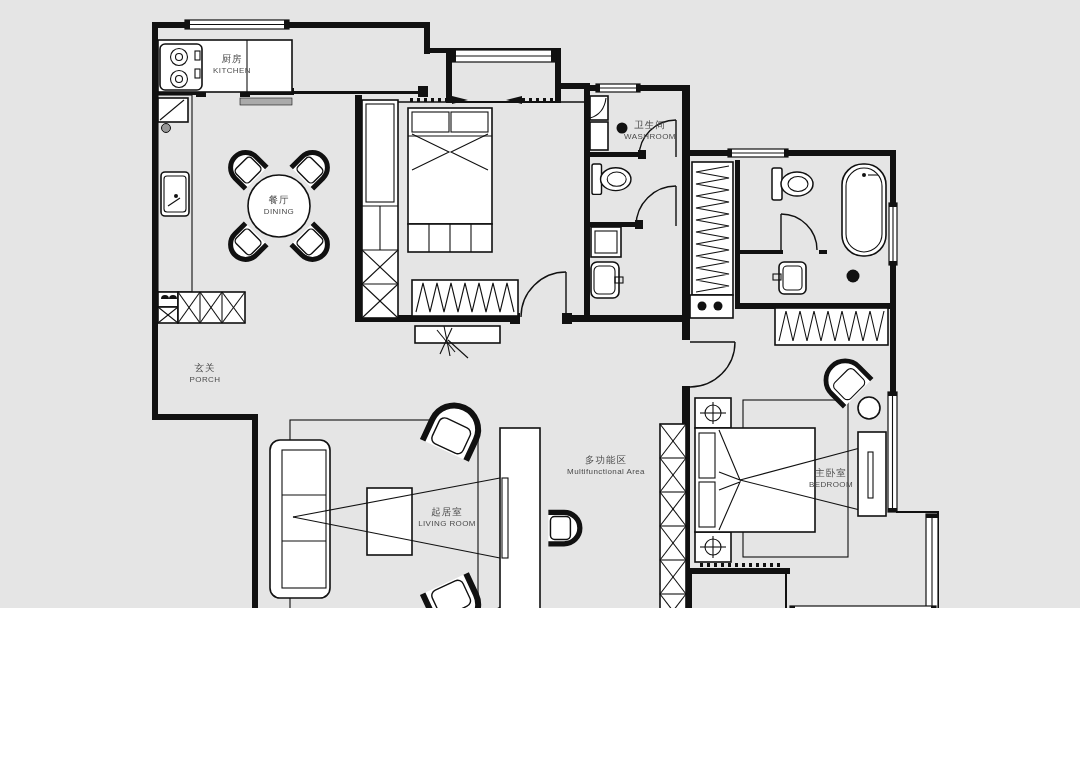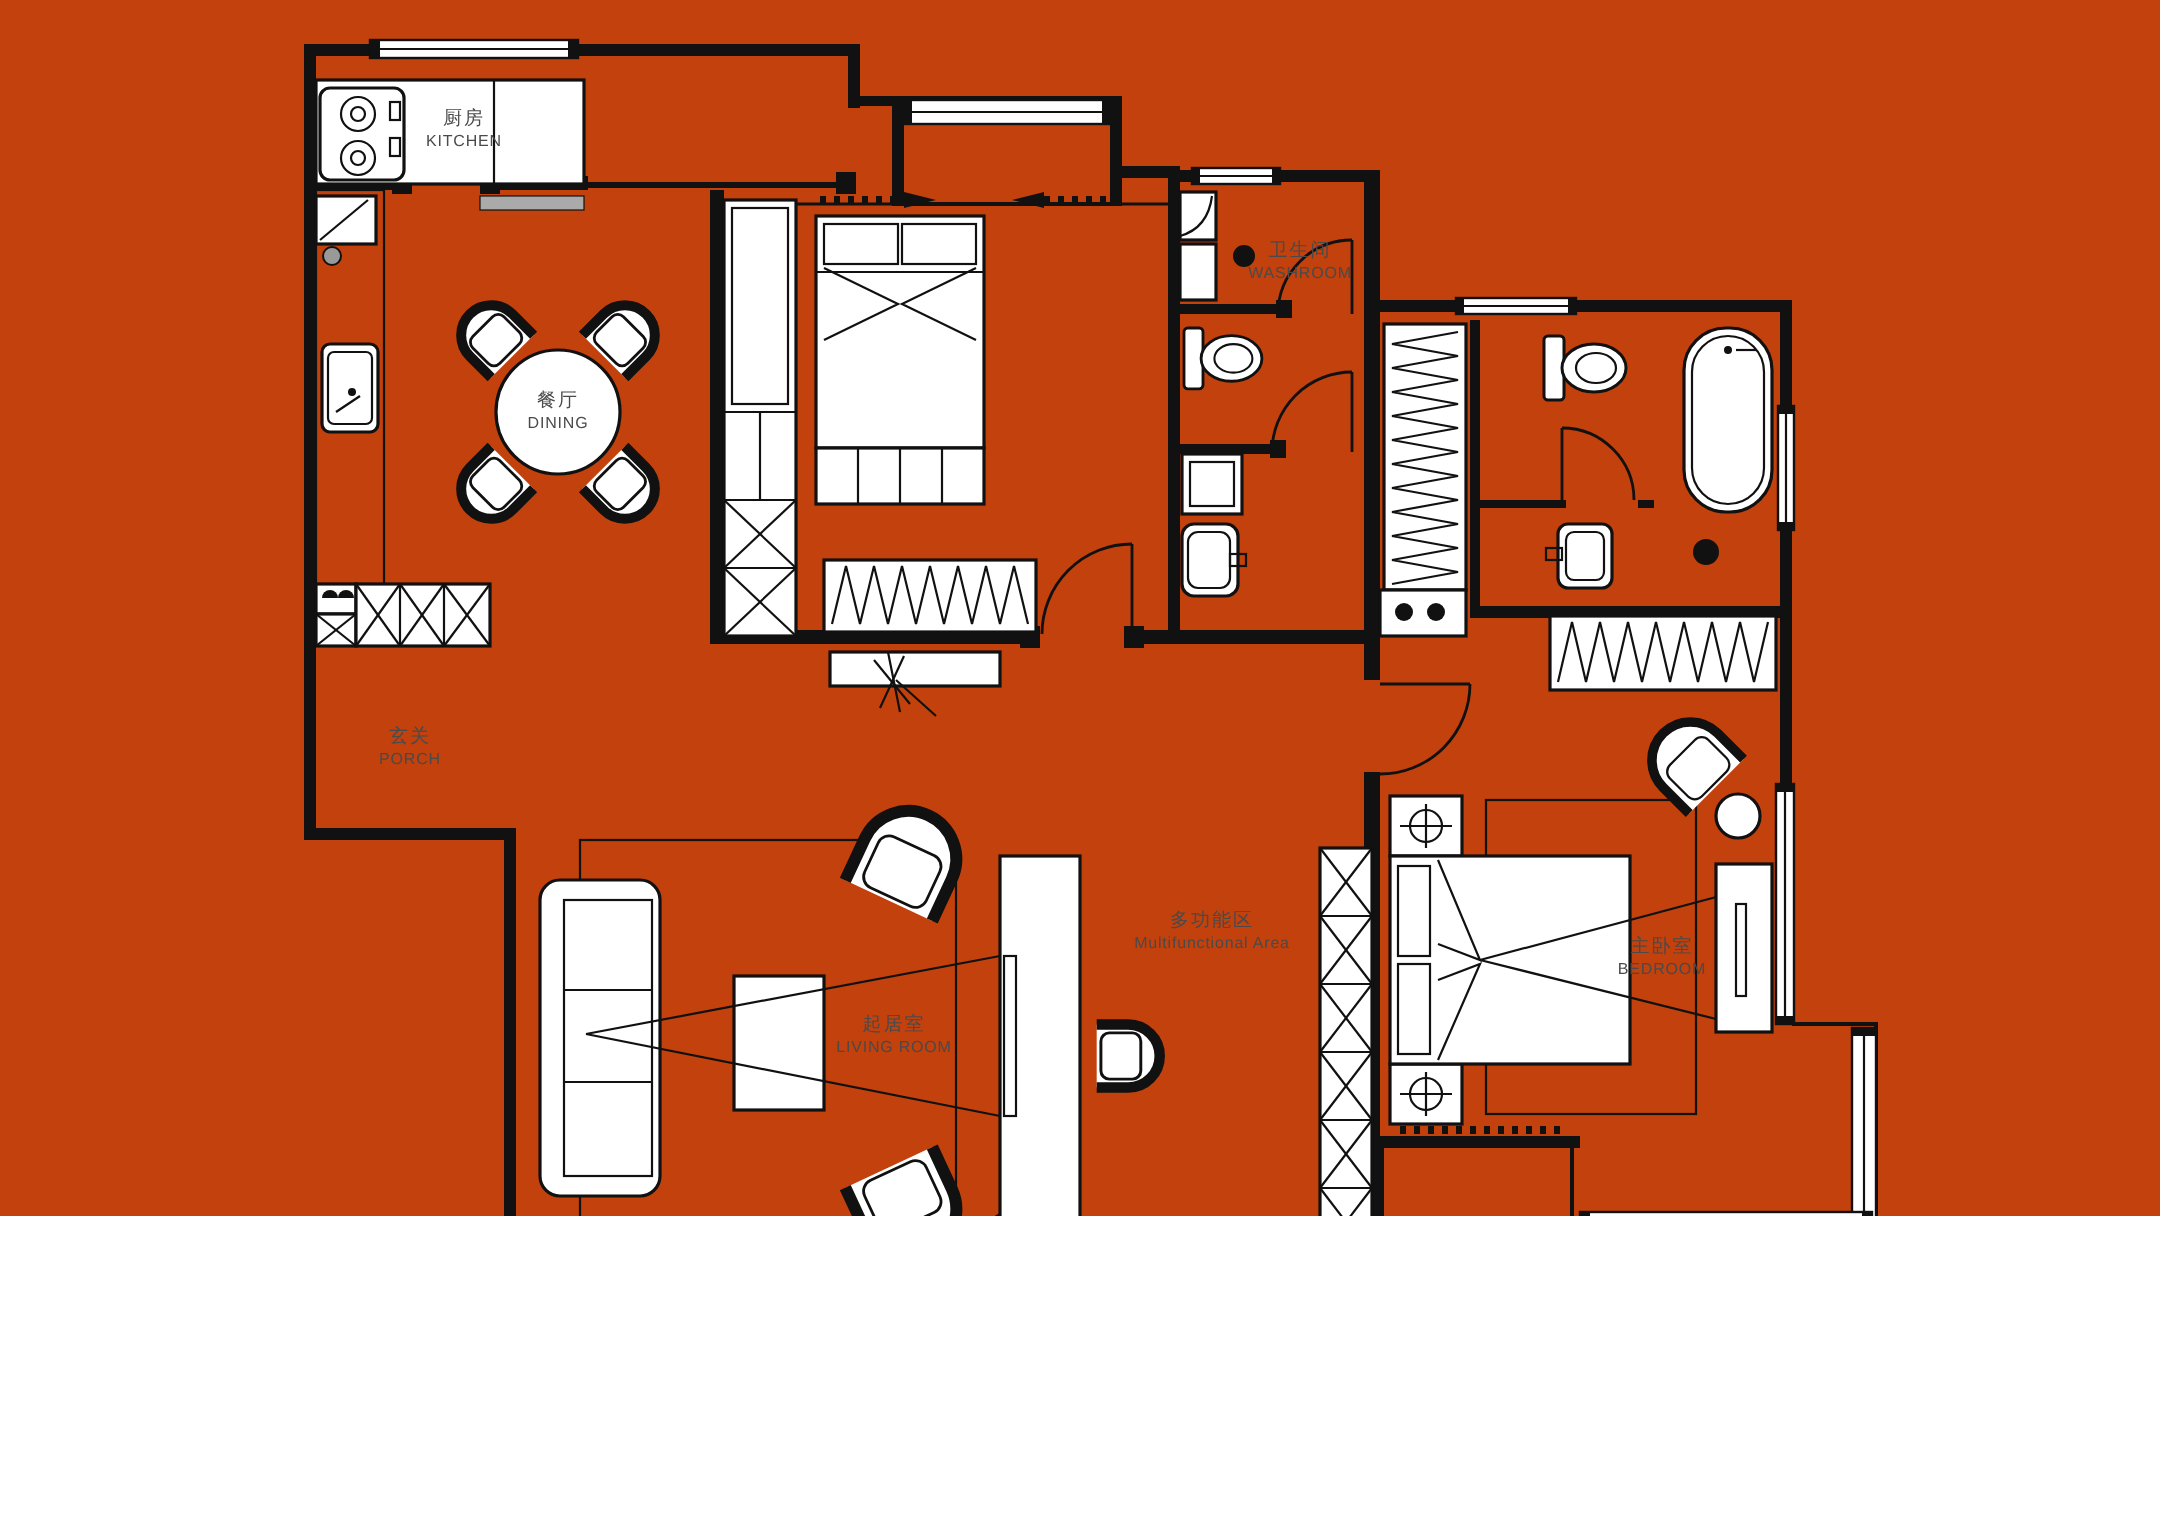--- a/index.html
+++ b/index.html
@@ -1,16 +1,16 @@
 <!DOCTYPE html>
 <html><head>
 <meta charset="utf-8">
 <style>
   html,body{margin:0;padding:0;background:#ffffff;}
-  .stage{width:1080px;height:608px;position:relative;background:#c2410c;overflow:hidden;}
+  .stage{width:1080px;height:608px;position:relative;background:#e5e5e5;overflow:hidden;}
   svg{display:block;}
   text{font-family:"Liberation Sans", sans-serif;fill:#4a4a4a;}
   .zh{font-size:9.5px;letter-spacing:1px;}
   .en{font-size:8px;letter-spacing:.4px;}
   .wall{fill:#111;}
   .thin{fill:none;stroke:#111;stroke-width:1.5;}
   .thin2{fill:none;stroke:#111;stroke-width:2;}
   .furn{fill:#ffffff;stroke:#111;stroke-width:1.6;}
   .furnthin{fill:none;stroke:#111;stroke-width:1.1;}
   .sight{fill:none;stroke:#111;stroke-width:1.1;}

